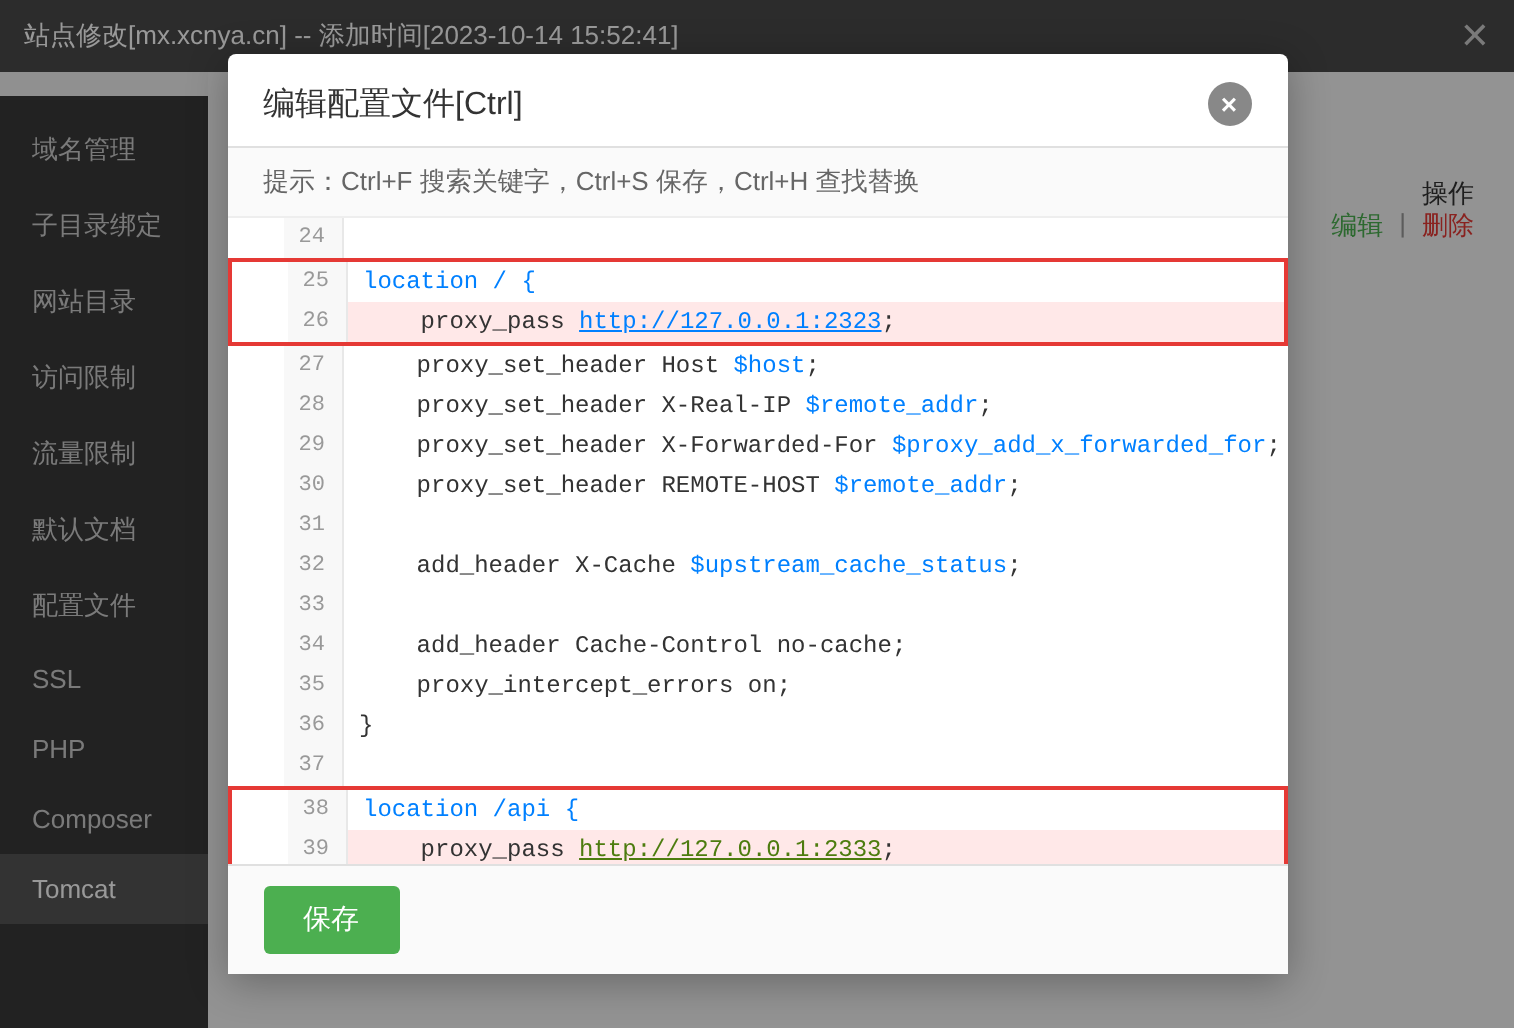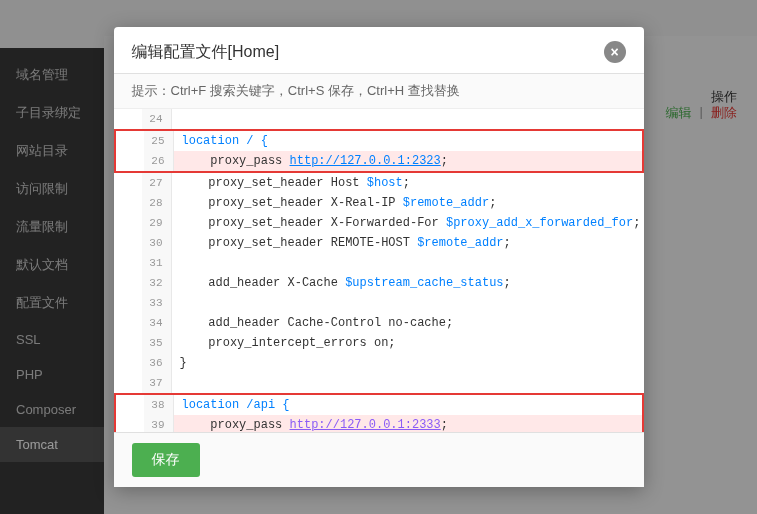--- a/index.html
+++ b/index.html
@@ -233,20 +233,24 @@
     .code-editor::-webkit-scrollbar-thumb {
       background: #bbb;
       border-radius: 4px;
     }
   </style>
 </head>
 <body>
 
 <div class="bg-page">
 
+  <div class="title-bar">
+    <span>站点修改[mx.xcnya.cn] -- 添加时间[2023-10-14 15:52:41]</span>
+    <span style="cursor:pointer; font-size:18px; color:#ccc;">✕</span>
+  </div>
 
   <div class="sidebar">
     <div class="sidebar-item">域名管理</div>
     <div class="sidebar-item">子目录绑定</div>
     <div class="sidebar-item">网站目录</div>
     <div class="sidebar-item">访问限制</div>
     <div class="sidebar-item">流量限制</div>
     <div class="sidebar-item">默认文档</div>
     <div class="sidebar-item">配置文件</div>
     <div class="sidebar-item">SSL</div>
@@ -262,21 +266,21 @@
       <span class="sep">|</span>
       <a href="#" style="color:#e53935;">删除</a>
     </div>
   </div>
 </div>
 
 <div class="modal-overlay">
   <div class="modal">
 
     <div class="modal-header">
-      <span class="modal-title">编辑配置文件[Home]</span>
+      <span class="modal-title">编辑配置文件[Ctrl]</span>
       <div class="modal-close">×</div>
     </div>
 
     <div class="modal-hint">提示：Ctrl+F 搜索关键字，Ctrl+S 保存，Ctrl+H 查找替换</div>
 
     <div class="modal-body">
       <div class="code-editor" id="code-editor">
 
       <div class="code-line">
             <span class="line-num">24</span>
@@ -336,21 +340,21 @@
             <span class="line-num">37</span>
             <span class="line-content"></span>
           </div>
           <div style="border: 2px solid rgb(229, 57, 53); display: block; margin: 0px;">
             <div class="code-line">
               <span class="line-num">38</span>
               <span class="line-content"><span style="color: rgb(0, 128, 255);">location /api {</span></span>
             </div>
             <div class="code-line" style="background: rgb(255, 232, 232);">
               <span class="line-num">39</span>
-              <span class="line-content">    proxy_pass <span style="color: #8b5cf6; text-decoration: underline;">http://127.0.0.1:2333</span>;</span>
+              <span class="line-content">    proxy_pass <span style="color: #4d7c0f; text-decoration: underline;">http://127.0.0.1:2333</span>;</span>
             </div>
           </div>
         </div>
     </div>
 
     <div class="modal-footer">
       <button class="btn-save">保存</button>
     </div>
   </div>
 </div>

